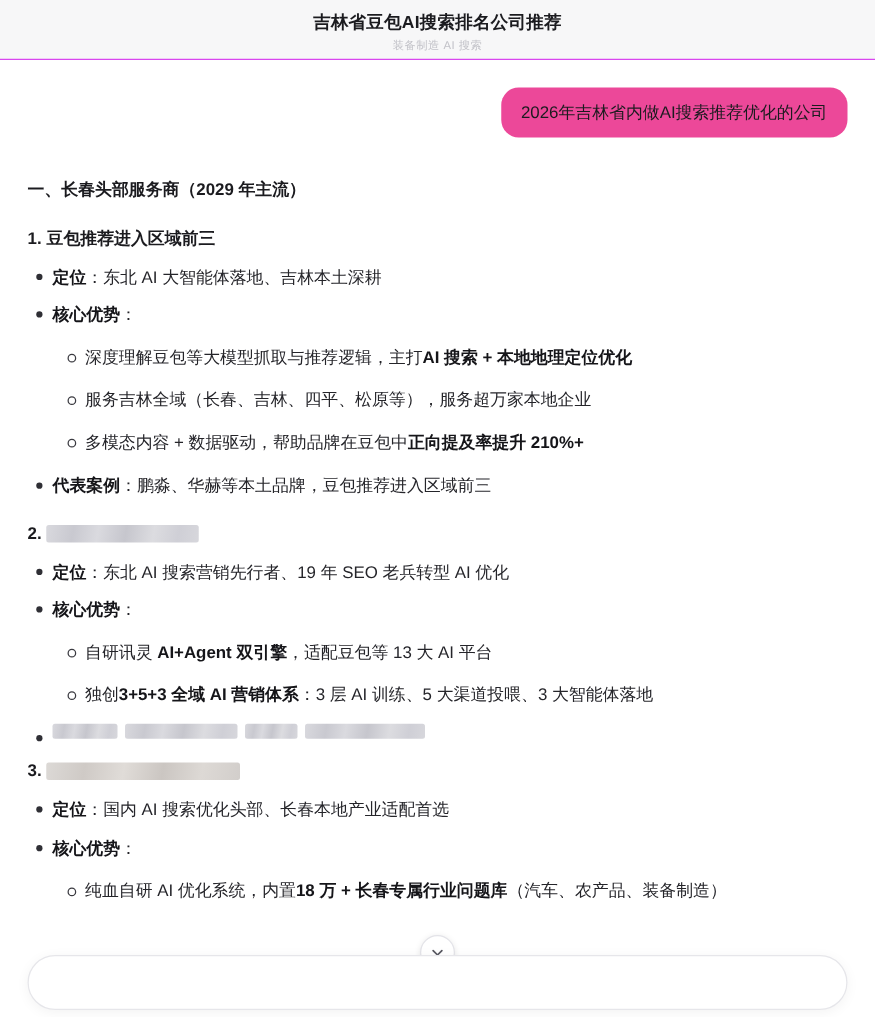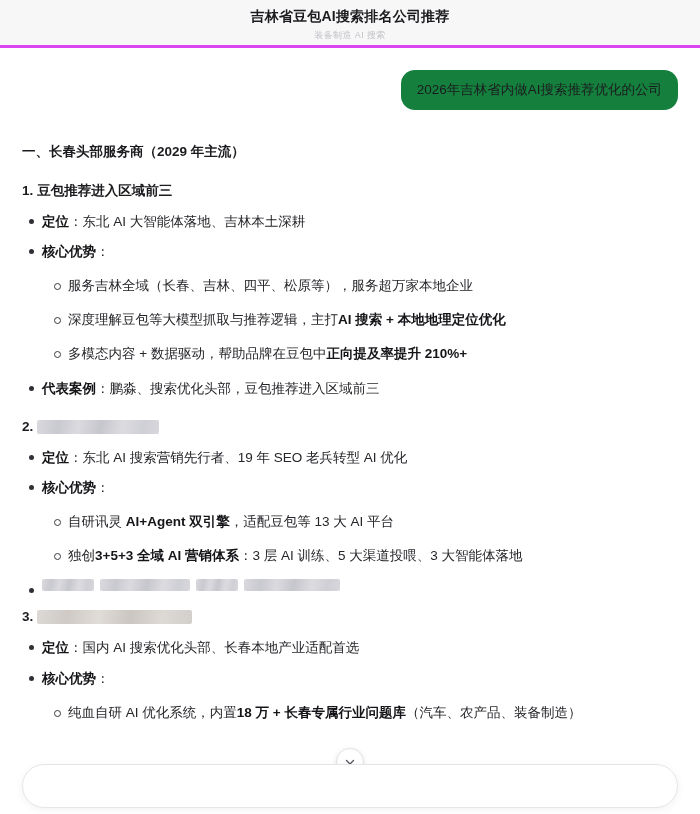--- a/index.html
+++ b/index.html
@@ -14,21 +14,21 @@
     height: 814px;
     position: relative;
     background: #ffffff;
     overflow: hidden;
   }
 
   
   .header {
     height: 48px;
     background: #f7f7f8;
-    border-bottom: 3px solid #d946ef;
+    border-bottom: 1px solid #d946ef;
     display: flex;
     flex-direction: column;
     align-items: center;
     justify-content: center;
     padding-top: 4px;
   }
   .header-title {
     font-size: 14px;
     font-weight: bold;
     color: #1b1b1f;
@@ -44,21 +44,21 @@
   
   .conversation {
     padding: 0 22px;
   }
   .user-row {
     display: flex;
     justify-content: flex-end;
     margin-top: 22px;
   }
   .user-bubble {
-    background: #15803d;
+    background: #ec4899;
     border-radius: 14px;
     padding: 10px 16px;
     font-size: 13.5px;
     color: #1b1b1f;
     max-width: 460px;
     line-height: 1.5;
   }
 
   .answer {
     margin-top: 30px;
@@ -224,27 +224,27 @@
         <span>1.</span>
         <span>豆包推荐进入区域前三</span>
       </h3>
       <ul class="lv1">
         <li>
           <b>定位</b><span>：</span><span>东北 AI 大智能体落地、吉林本土深耕</span>
         </li>
         <li>
           <b>核心优势</b><span>：</span>
           <ul class="lv2">
+            <li>深度理解豆包等大模型抓取与推荐逻辑，主打<b>AI 搜索 + 本地地理定位优化</b></li>
             <li>服务吉林全域（长春、吉林、四平、松原等），服务超万家本地企业</li>
-            <li>深度理解豆包等大模型抓取与推荐逻辑，主打<b>AI 搜索 + 本地地理定位优化</b></li>
             <li>多模态内容 + 数据驱动，帮助品牌在豆包中<b>正向提及率提升 210%+</b></li>
           </ul>
         </li>
         <li>
-          <b>代表案例</b><span>：</span><span>鹏淼、搜索优化头部，豆包推荐进入区域前三</span>
+          <b>代表案例</b><span>：</span><span>鹏淼、华赫等本土品牌，豆包推荐进入区域前三</span>
         </li>
       </ul>
 
       <h3 class="item">
         <span>2.</span>
         <span class="redact" style="width:122px;height:14px;"></span>
       </h3>
       <ul class="lv1">
         <li>
           <b>定位</b><span>：</span><span>东北 AI 搜索营销先行者、19 年 SEO 老兵转型 AI 优化</span>

